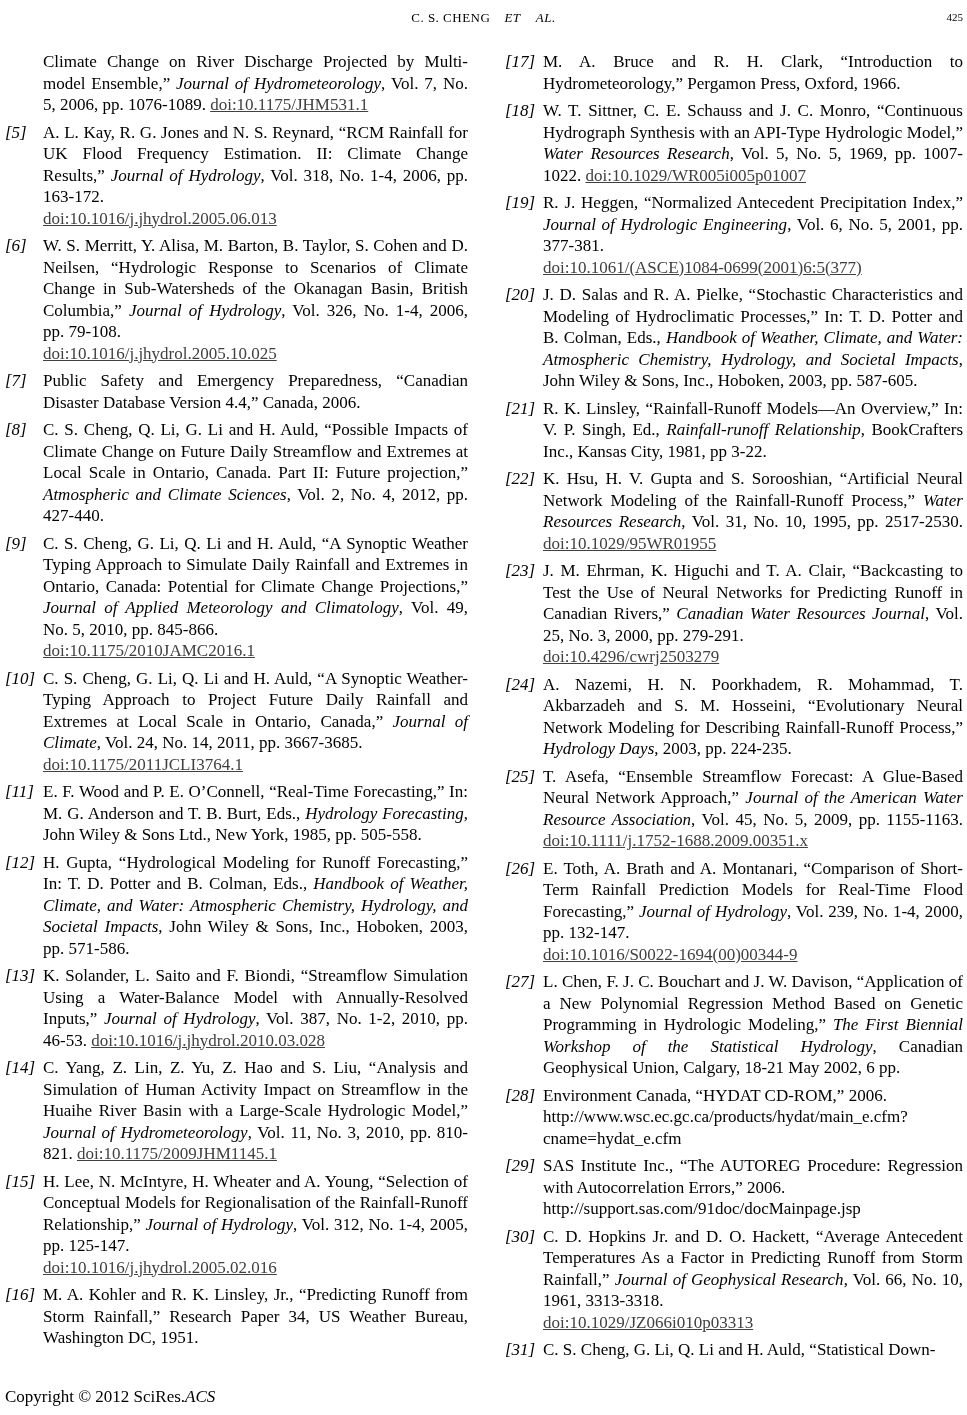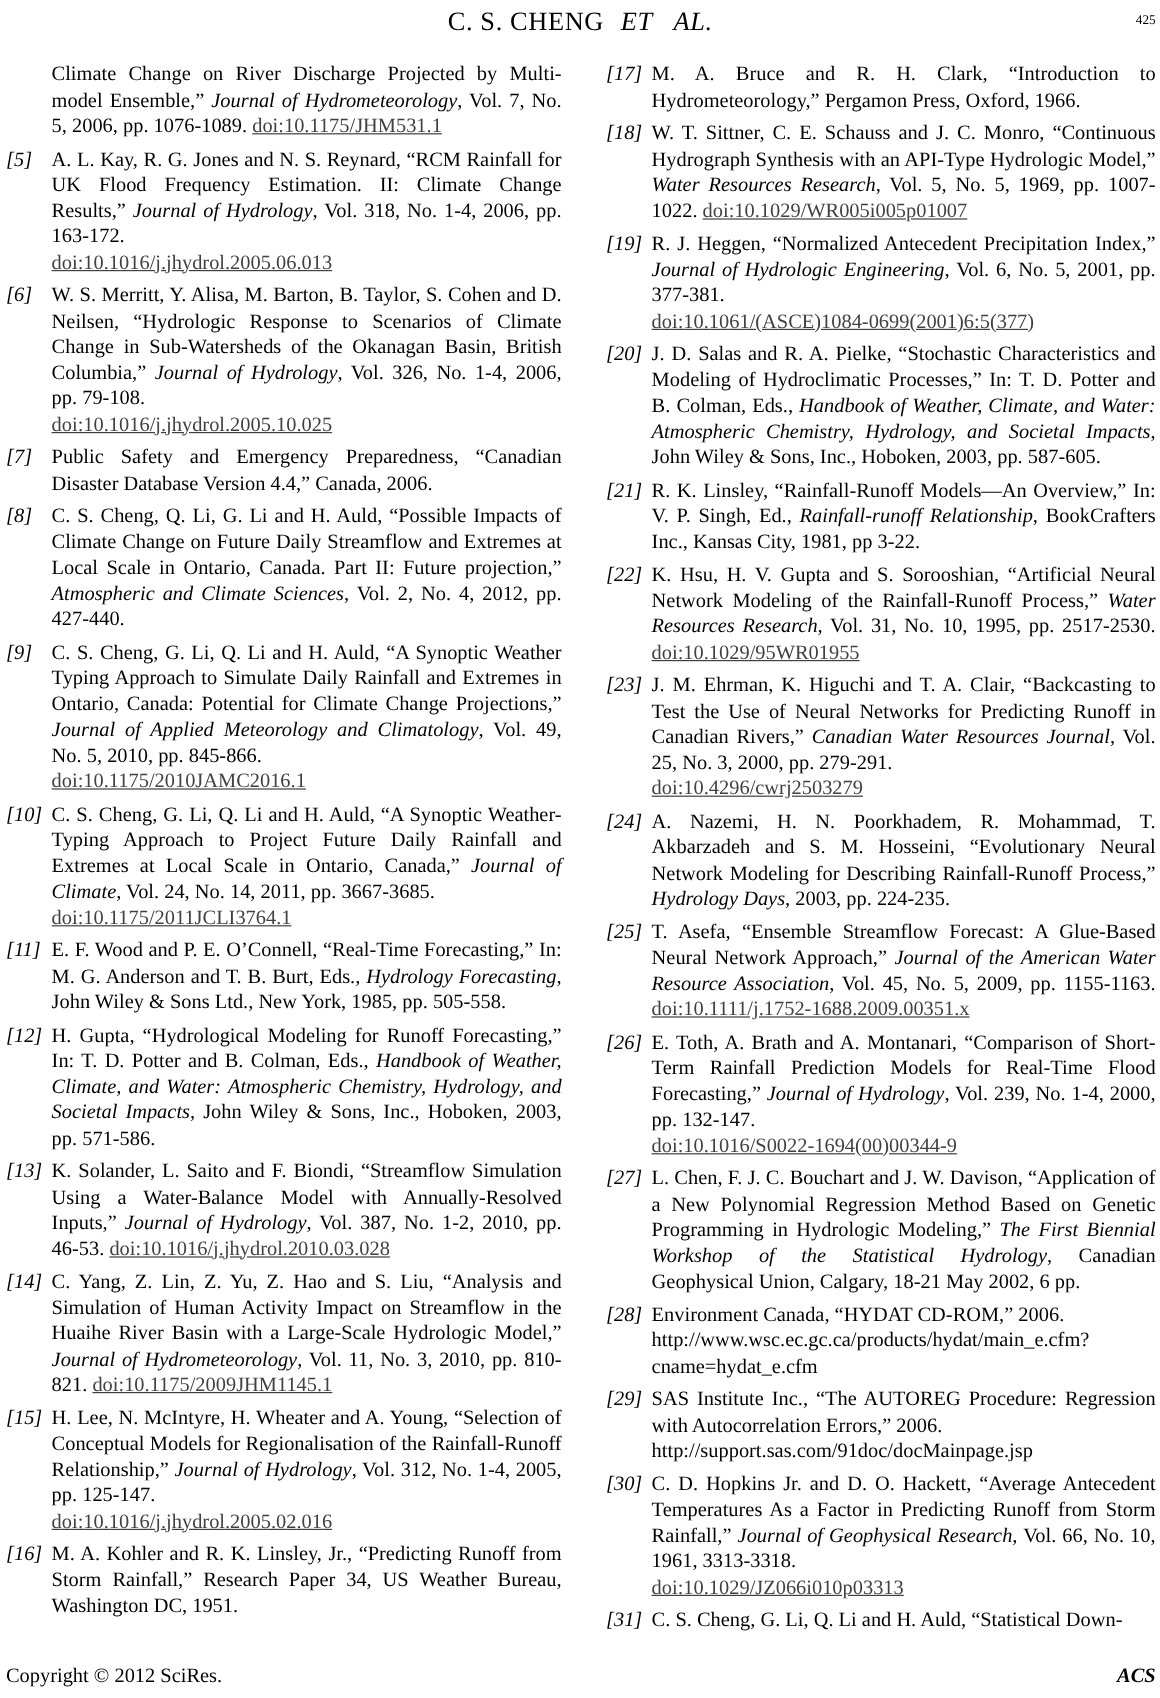--- a/index.html
+++ b/index.html
@@ -5,42 +5,42 @@
   html, body { margin: 0; padding: 0; background: #ffffff; }
   body {
     width: 967px; height: 1415px; position: relative;
     font-family: "Liberation Serif", serif;
     font-size: 17px; line-height: 21.5px; color: #000000;
     -webkit-font-smoothing: antialiased;
   }
   .page { position: relative; width: 967px; height: 1415px; overflow: hidden; }
 
   .running-head { position: absolute; top: 7px; left: 0; right: 0; height: 24px; }
-  .running-title { text-align: center; font-size: 22px; letter-spacing: 0.5px; }
+  .running-title { text-align: center; font-size: 13px; letter-spacing: 0.5px; }
   .running-title .etal { font-style: italic; margin-left: 14px; word-spacing: 12px; }
   .page-number { position: absolute; right: 4px; top: 0; font-size: 11px; }
 
   .columns { position: absolute; top: 51px; left: 5px; display: flex; gap: 37px; }
   .col { width: 463px; }
   .col.right { width: 458px; }
 
   .ref {
     position: relative; padding-left: 38px; margin-bottom: 6px;
     text-align: justify;
   }
   .ref-label { position: absolute; left: 0; top: 0; font-style: italic; }
   .ref-body { overflow-wrap: break-word; }
   .ref-body i { font-style: italic; }
   a.doi { color: #404040; text-decoration: underline; cursor: pointer; }
 
   .footer {
     position: absolute; left: 5px; right: 4px; top: 1386px;
-    display: flex; justify-content: space-between; font-size: 17px;
+    display: flex; font-size: 17px;
   }
-  .footer .acs { font-weight: bold; font-style: italic; }
+  .footer .acs { font-weight: normal; font-style: italic; }
 </style>
 </head>
 <body>
 
 <div class="page">
 
   <div class="running-head">
     <div class="running-title">
       <span>C. S. CHENG</span><span class="etal">ET AL.</span>
     </div>

